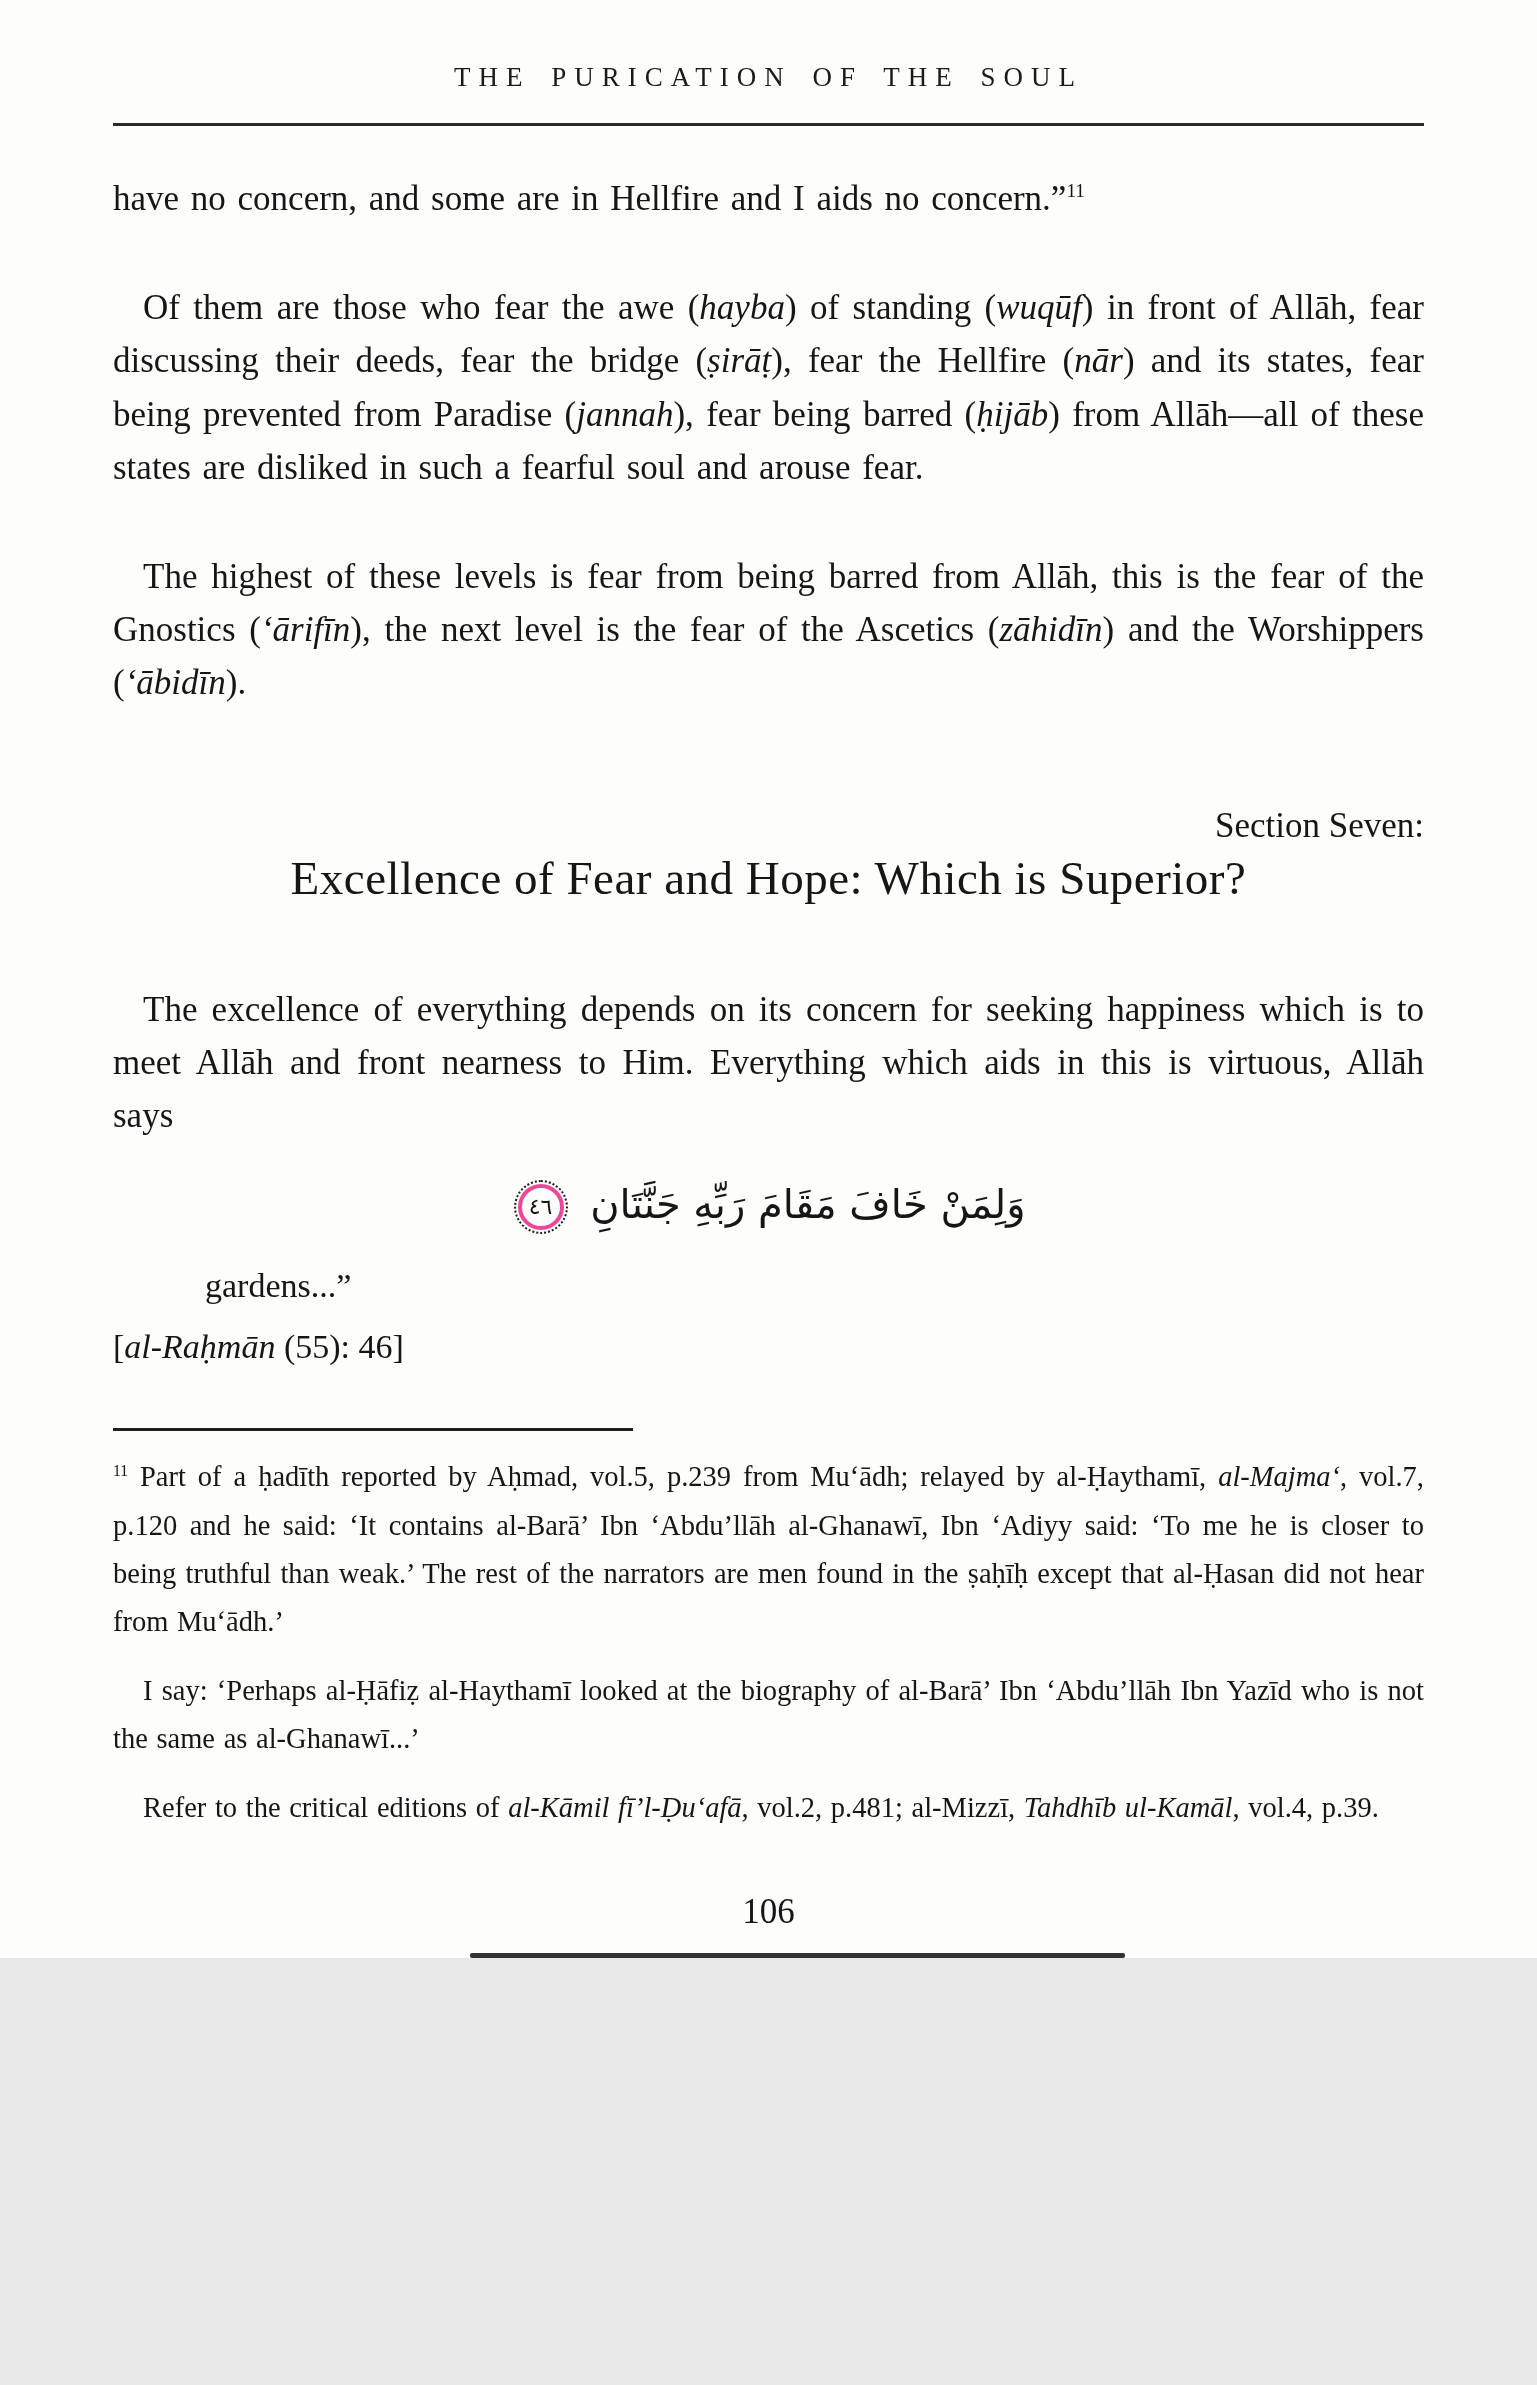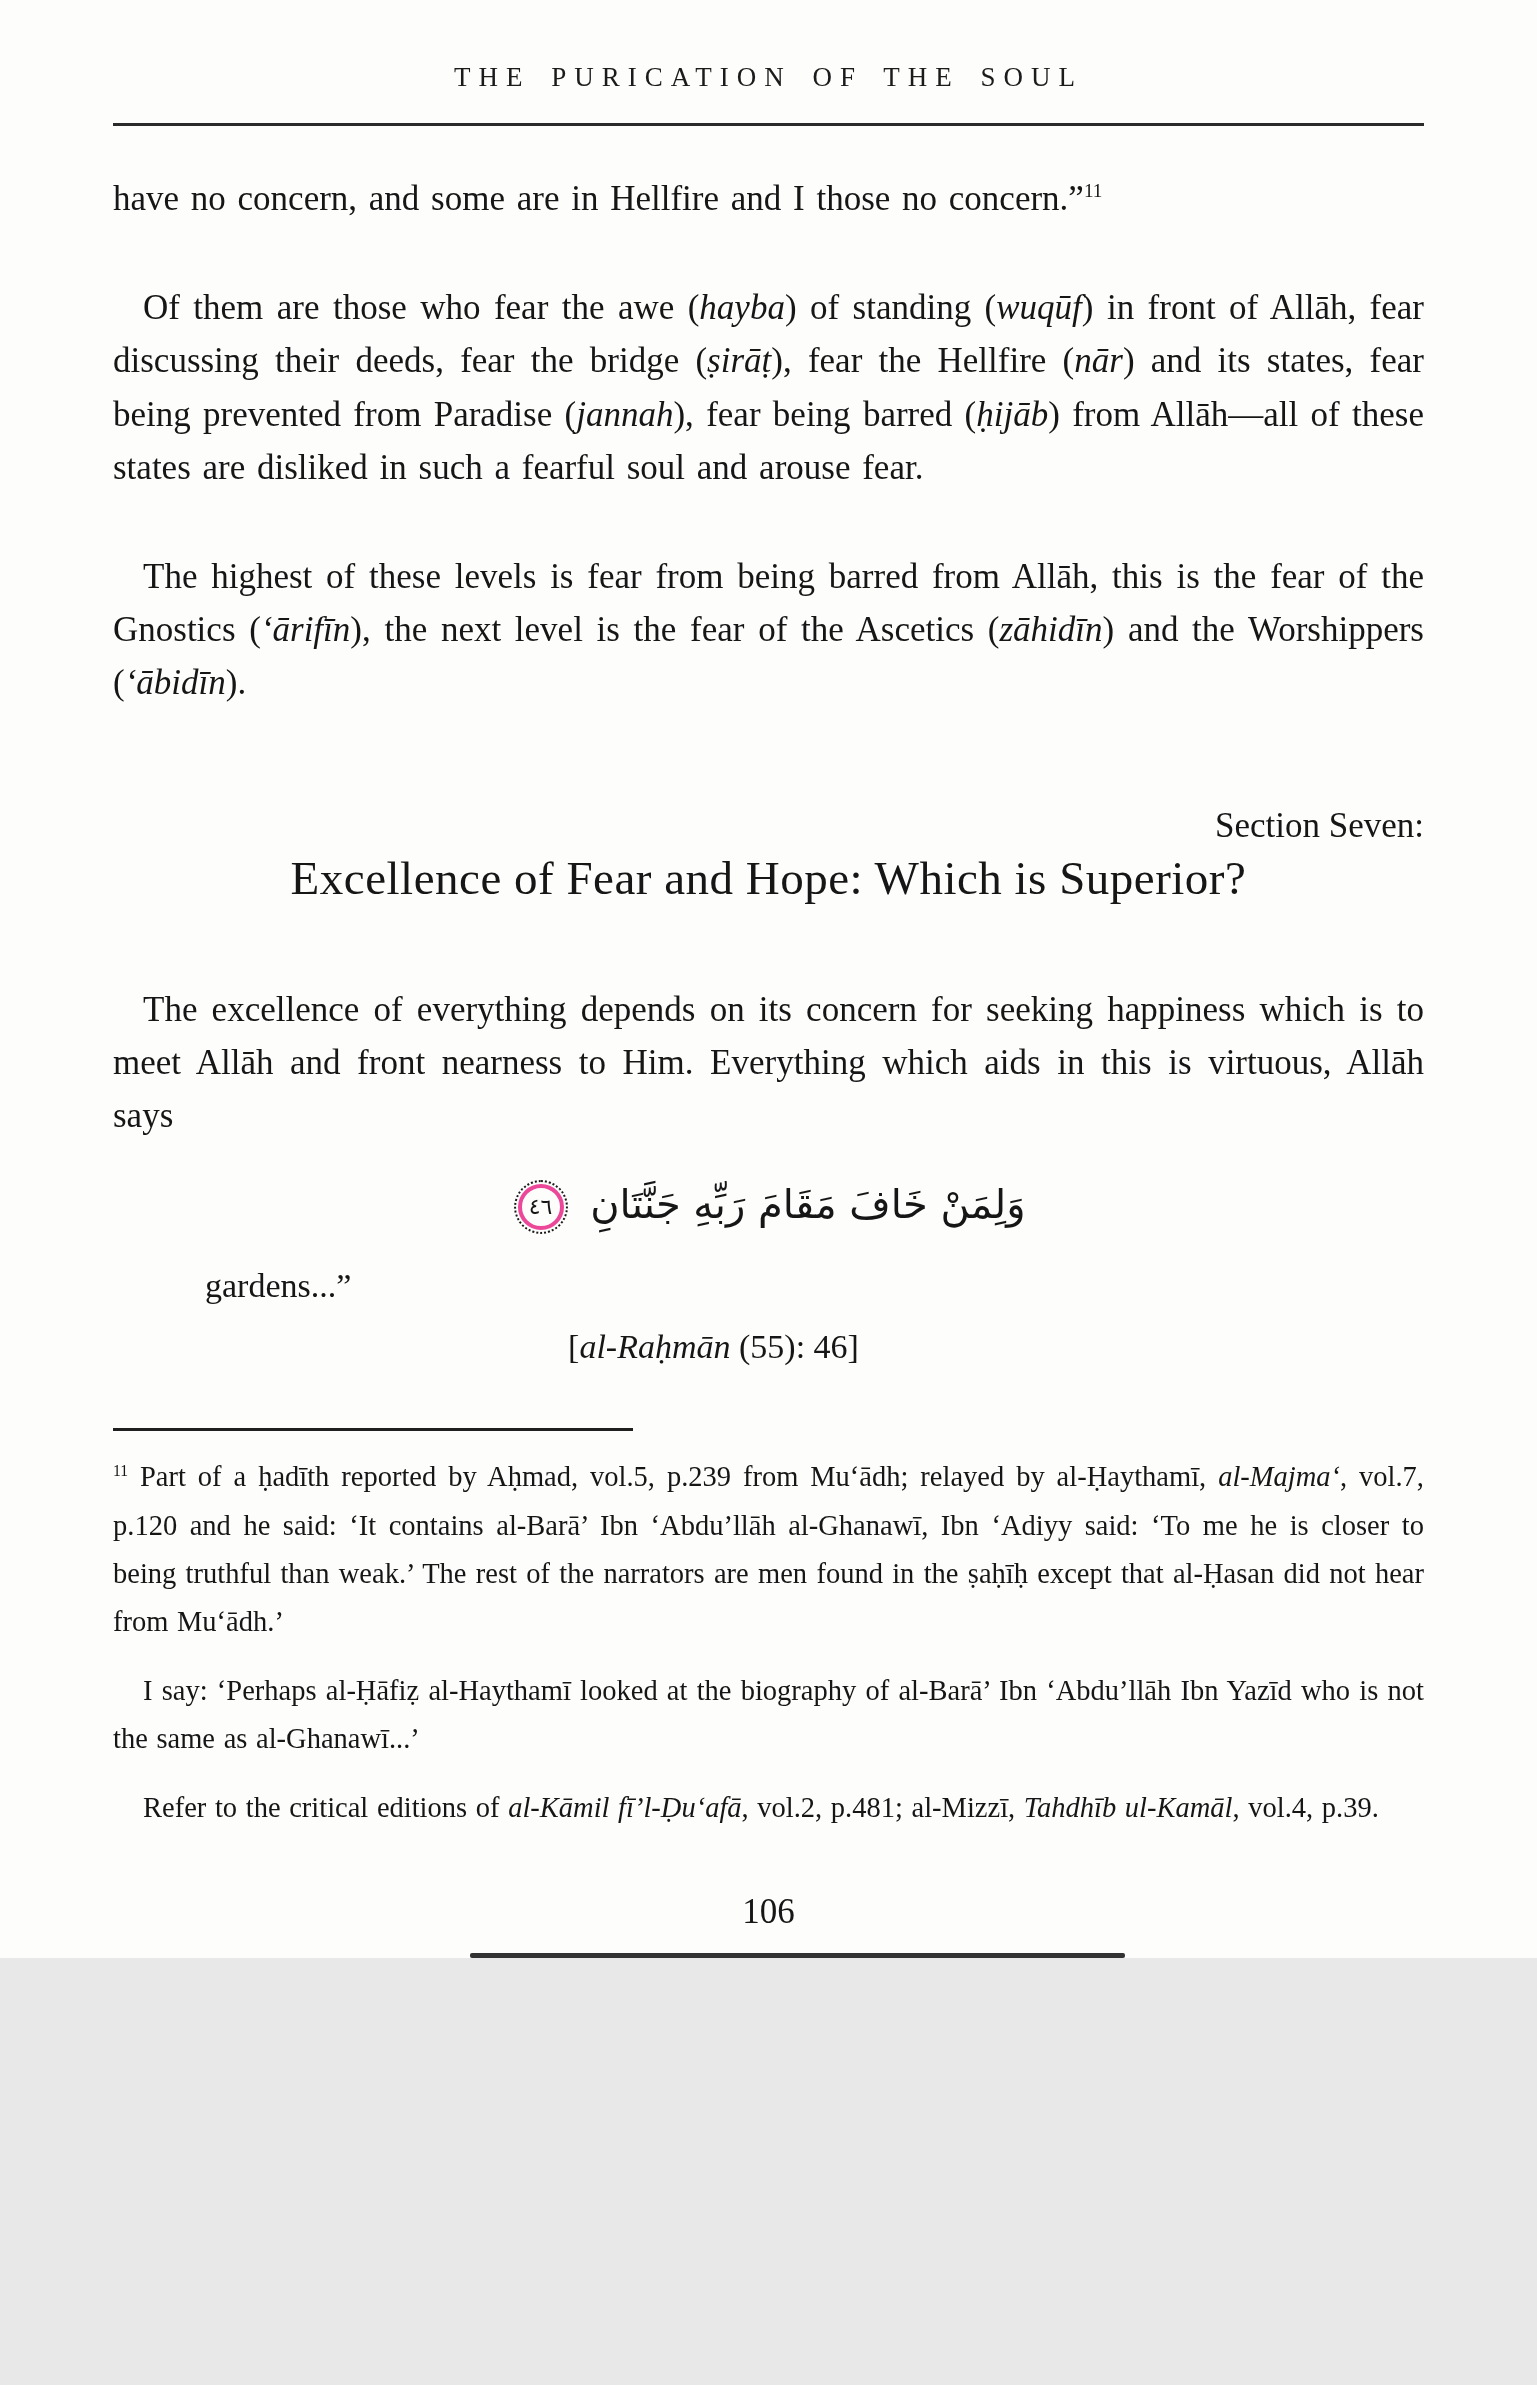--- a/index.html
+++ b/index.html
@@ -75,21 +75,21 @@
     vertical-align: middle;
   }
   .quote {
     margin: 26px 0 0 92px;
     font-size: 34px;
     line-height: 1.65;
     word-spacing: 2px;
   }
   .attribution {
     margin-top: 14px;
-    text-align: center;
+    text-align: left;
     padding-right: 110px;
     font-size: 34px;
   }
   .footnotes { margin-top: 62px; }
   .fn-rule {
     width: 520px;
     height: 3px;
     background: #1f1f1f;
     margin-bottom: 22px;
   }
@@ -124,21 +124,21 @@
 <body>
 
 <div class="page">
 
   <header>
     <div class="running-head">THE PURICATION OF THE SOUL</div>
     <div class="head-rule"></div>
   </header>
 
   <main>
-    <p class="body-text no-indent"><span>have no concern, and some are in Hellfire and I those no concern.”</span><sup>11</sup></p>
+    <p class="body-text no-indent"><span>have no concern, and some are in Hellfire and I aids no concern.”</span><sup>11</sup></p>
 
 
     <p class="body-text"><span>Of them are those who fear the awe (</span><i>hayba</i><span>) of standing (</span><i>wuqūf</i><span>) in front of Allāh, fear discussing their deeds, fear the bridge (</span><i>ṣirāṭ</i><span>), fear the Hellfire (</span><i>nār</i><span>) and its states, fear being prevented from Paradise (</span><i>jannah</i><span>), fear being barred (</span><i>ḥijāb</i><span>) from Allāh—all of these states are disliked in such a fearful soul and arouse fear.</span></p>
 
     <p class="body-text"><span>The highest of these levels is fear from being barred from Allāh, this is the fear of the Gnostics (</span><i>‘ārifīn</i><span>), the next level is the fear of the Ascetics (</span><i>zāhidīn</i><span>) and the Worshippers (</span><i>‘ābidīn</i><span>).</span></p>
 
     <div class="section-heading">
       <div class="section-label">Section Seven:</div>
       <h1 class="section-title">Excellence of Fear and Hope: Which is Superior?</h1>
     </div>

